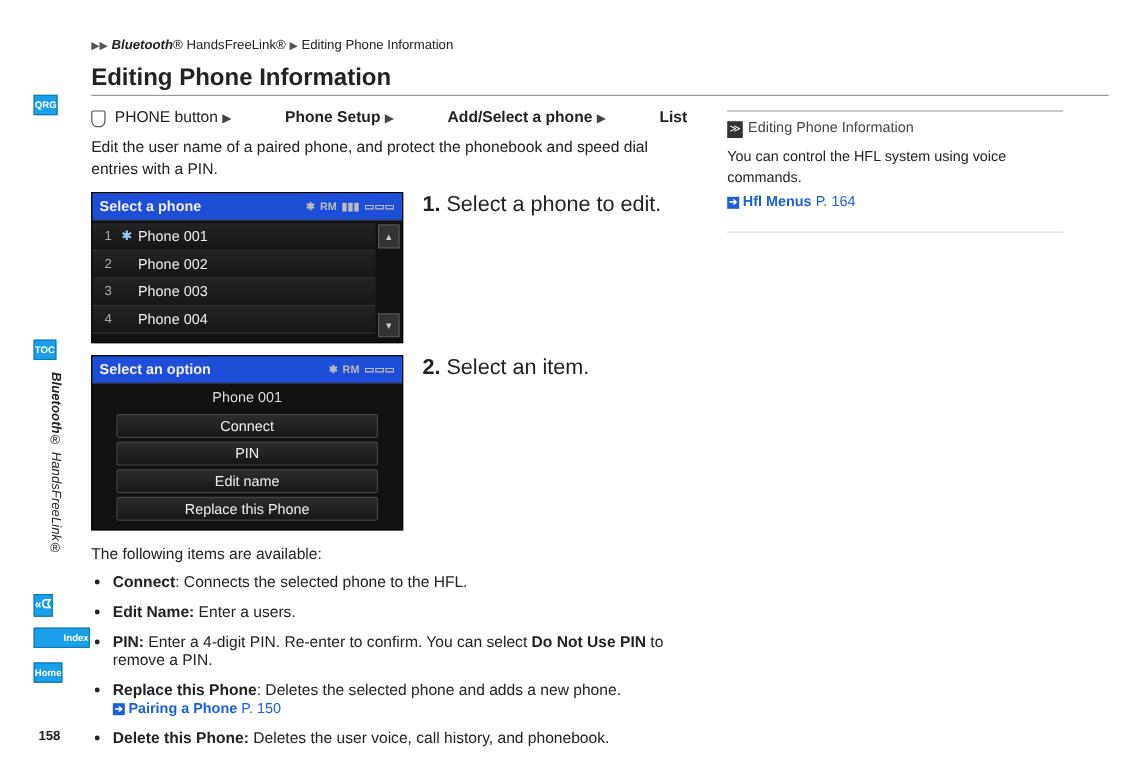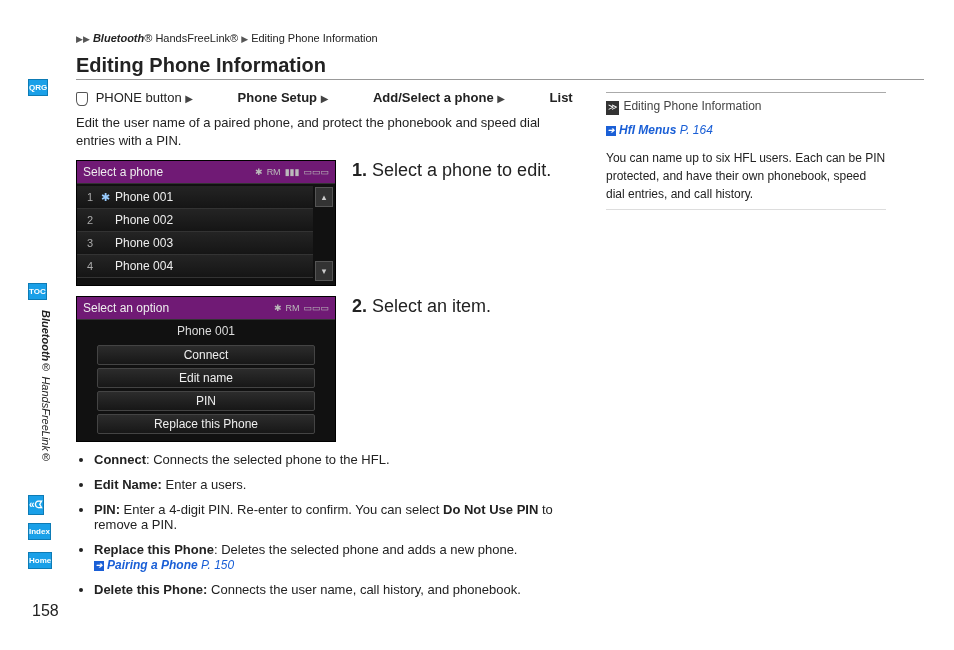--- a/index.html
+++ b/index.html
@@ -26,40 +26,40 @@
     font-weight: bold;
     text-align: center;
     padding: 3px 0;
     margin-bottom: 2px;
     border: 1px solid #0d7bb5;
     cursor: pointer;
   }
   .tab.qrg { position: absolute; top: 79px; }
   .tab.toc { position: absolute; top: 283px; }
   .tab.voice { position: absolute; top: 495px; }
-  .tab.index { position: absolute; top: 523px; }
+  .tab.index { position: absolute; top: 523px; padding-left: 24px; }
   .tab.home  { position: absolute; top: 552px; }
 
   .vertical-label {
     position: absolute;
     left: 40px;
     top: 310px;
     writing-mode: vertical-rl;
     font-size: 11px;
     font-style: italic;
   }
   .vertical-label .bt { font-weight: bold; font-style: italic; }
   .vertical-label .reg { font-style: normal; }
 
   .page-number {
     position: absolute;
     left: 32px;
     bottom: 30px;
-    font-weight: normal;
-    font-size: 16px;
+    font-weight: bold;
+    font-size: 11px;
   }
 
   .page-area {
     position: absolute;
     left: 76px;
     top: 20px;
     right: 30px;
     bottom: 20px;
     margin-top: 12px;
   }
@@ -118,23 +118,23 @@
     font-family: Arial, sans-serif;
     font-size: 12px;
     border: 1px solid #000;
     position: relative;
   }
   .screen .scr-head {
     display: flex;
     justify-content: space-between;
     align-items: center;
     padding: 4px 6px;
-    background: #701a75;
+    background: #1d4ed8;
     border-bottom: 1px solid #333;
-    font-weight: normal;
+    font-weight: bold;
   }
   .screen .scr-status {
     font-size: 9px;
     color: #bbb;
     display: flex;
     gap: 4px;
     align-items: center;
   }
   .screen .scr-list { padding: 2px 0; }
   .screen .scr-list .row {
@@ -169,21 +169,21 @@
     font-size: 12px;
     border-radius: 2px;
   }
   .step { font-size: 18px; }
   .step b { font-weight: bold; }
 
   .after-text { margin-top: 6px; line-height: 1.5; }
   ul.items { margin: 6px 0 0 2px; padding-left: 16px; }
   ul.items li { margin-bottom: 10px; }
   ul.items li .lbl { font-weight: bold; }
-  .xref { color: #1a5fd6; font-weight: bold; font-size: 12px; font-style: italic; }
+  .xref { color: #1a5fd6; font-weight: bold; font-size: 12px; }
   .xref .xicon {
     display: inline-block; width: 10px; height: 10px;
     background: #1a5fd6; color: #fff; font-size: 8px; line-height: 10px;
     text-align: center; margin-right: 3px; vertical-align: middle;
   }
   .xref .pg { font-weight: normal; }
 
   .side-note {
     border-top: 1px solid #aaa;
     border-bottom: 1px solid #ddd;
@@ -294,60 +294,61 @@
             <span>Select an option</span>
             <span class="scr-status">
               <span>✱</span>
               <span>RM</span>
               <span>▭▭▭</span>
             </span>
           </div>
           <div class="screen2-body">
             <div class="title-row">Phone 001</div>
             <div class="opt">Connect</div>
+            <div class="opt">PIN</div>
             <div class="opt">Edit name</div>
-            <div class="opt">PIN</div>
             <div class="opt">Replace this Phone</div>
           </div>
         </div>
         <div class="step">
           <b>2.</b><span> Select an item.</span>
         </div>
       </div>
 
+      <div class="after-text">The following items are available:</div>
 
       <ul class="items">
         <li>
           <span class="lbl">Connect</span><span>: Connects the selected phone to the HFL.</span>
         </li>
         <li>
           <span class="lbl">Edit Name:</span><span> Enter a users.</span>
         </li>
         <li>
           <span class="lbl">PIN:</span><span> Enter a 4-digit PIN. Re-enter to confirm. You can select </span><span class="lbl">Do Not Use PIN</span><span> to remove a PIN.</span>
         </li>
         <li>
           <span class="lbl">Replace this Phone</span><span>: Deletes the selected phone and adds a new phone.</span><br>
           <span class="xref">
             <span class="xicon">➔</span><span>Pairing a Phone</span>
             <span class="pg">P. 150</span>
           </span>
         </li>
         <li>
-          <span class="lbl">Delete this Phone:</span><span> Connects the user name, call history, and phonebook.</span>
+          <span class="lbl">Delete this Phone:</span><span> Deletes the user voice, call history, and phonebook.</span>
         </li>
       </ul>
     </div>
 
     <div class="col-right">
       <div class="side-note">
         <div class="sn-head">
           <span class="sn-icon">≫</span><span>Editing Phone Information</span>
         </div>
+        <div>You can control the HFL system using voice commands.</div>
         <div class="xref" style="margin:2px 0 10px 0;">
           <span class="xicon">➔</span><span>Hfl Menus</span>
           <span class="pg">P. 164</span>
         </div>
-        <div>You can name up to six HFL users. Each can be PIN protected, and have their own phonebook, speed dial entries, and call history.</div>
       </div>
     </div>
   </div>
 </div>
 
 </body></html>

